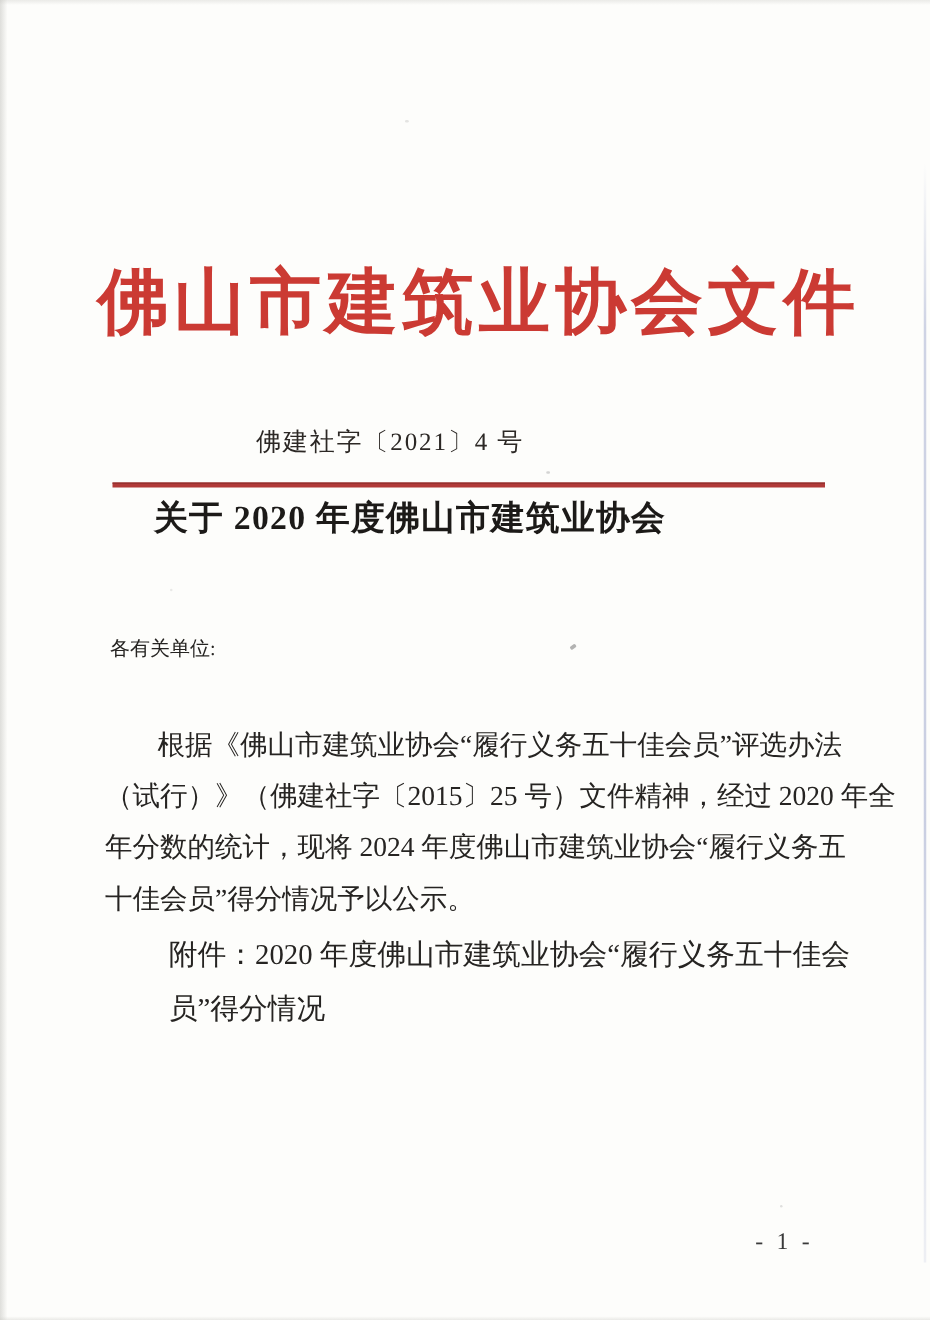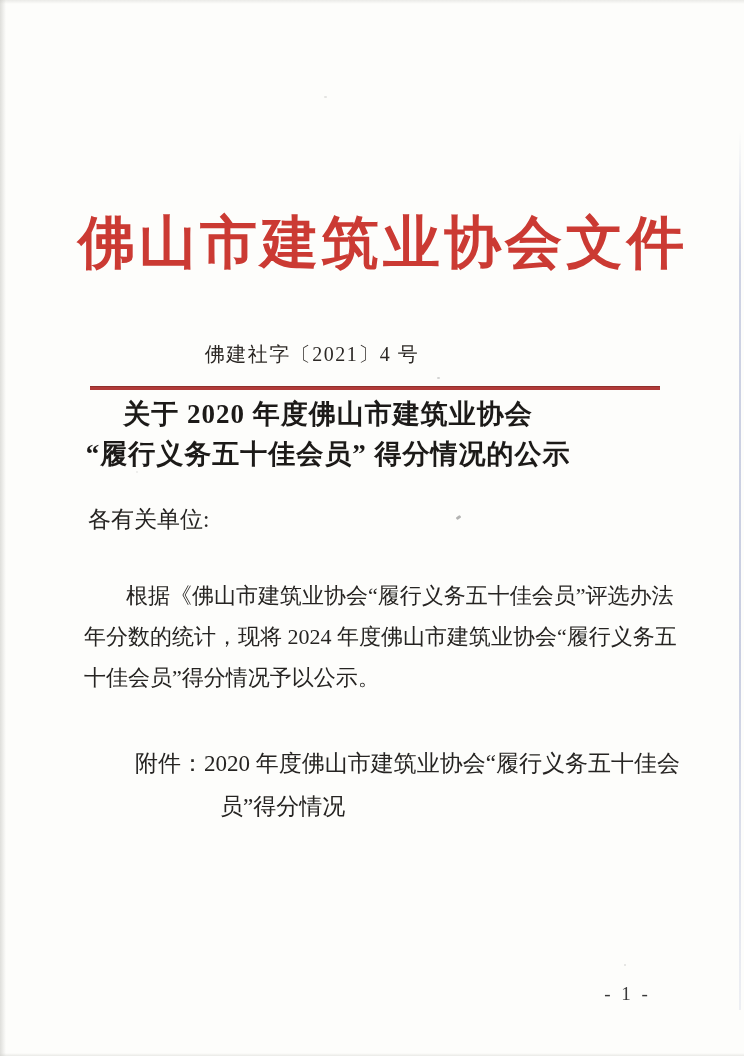--- a/index.html
+++ b/index.html
@@ -103,21 +103,21 @@
     font-weight: bold;
     letter-spacing: 1px;
     color: #1c1a18;
   }
   .doc-title div { white-space: nowrap; }
 
   
   .salutation {
     position: absolute;
     top: 505px; left: 88px;
-    font-size: 23px;
+    font-size: 16px;
     line-height: 30px;
     color: #262422;
     white-space: nowrap;
   }
   .paragraph {
     position: absolute;
     top: 575px; left: 84px;
     width: 600px;
     font-size: 22px;
     line-height: 41px;
@@ -127,21 +127,21 @@
   .paragraph .pline.indent { padding-left: 42px; }
 
   .attachment {
     position: absolute;
     top: 742px; left: 135px;
     font-size: 23px;
     line-height: 43px;
     color: #262422;
   }
   .attachment div { white-space: nowrap; }
-  .attachment .att-line2 { margin-left: 85px; }
+  .attachment .att-line2 { }
 
   
   .page-number {
     position: absolute;
     top: 983px; left: 586px;
     width: 80px;
     text-align: center;
     font-size: 19px;
     color: #3a3a3a;
     word-spacing: 6px;
@@ -164,27 +164,27 @@
   <div class="speck s5"></div>
 
   <div class="letterhead">佛山市建筑业协会文件</div>
 
   <div class="doc-number">佛建社字〔2021〕4 号</div>
 
   <div class="red-line"></div>
 
   <div class="doc-title">
     <div>关于 2020 年度佛山市建筑业协会</div>
-    <div>“履行义务五十佳会员” 得分情况的公示</div>
   </div>
 
   <div class="salutation">各有关单位:</div>
 
   <div class="paragraph">
     <div class="pline indent">根据《佛山市建筑业协会“履行义务五十佳会员”评选办法</div>
+    <div class="pline">（试行）》（佛建社字〔2015〕25 号）文件精神，经过 2020 年全</div>
     <div class="pline">年分数的统计，现将 2024 年度佛山市建筑业协会“履行义务五</div>
     <div class="pline">十佳会员”得分情况予以公示。</div>
   </div>
 
   <div class="attachment">
     <div class="att-line1">附件：2020 年度佛山市建筑业协会“履行义务五十佳会</div>
     <div class="att-line2">员”得分情况</div>
   </div>
 
   <div class="page-number">- 1 -</div>

